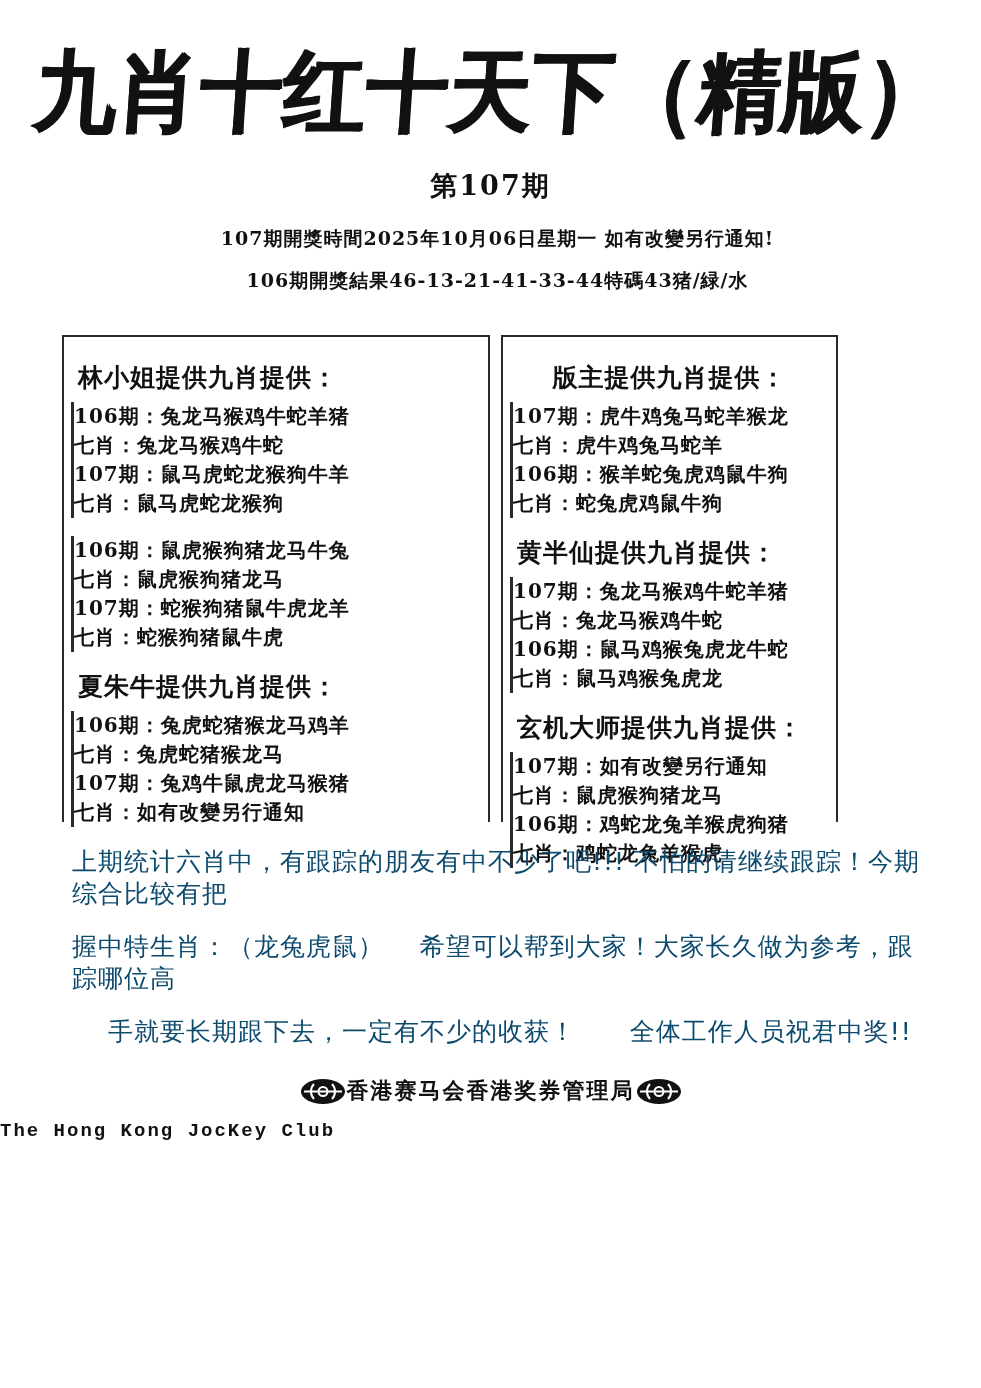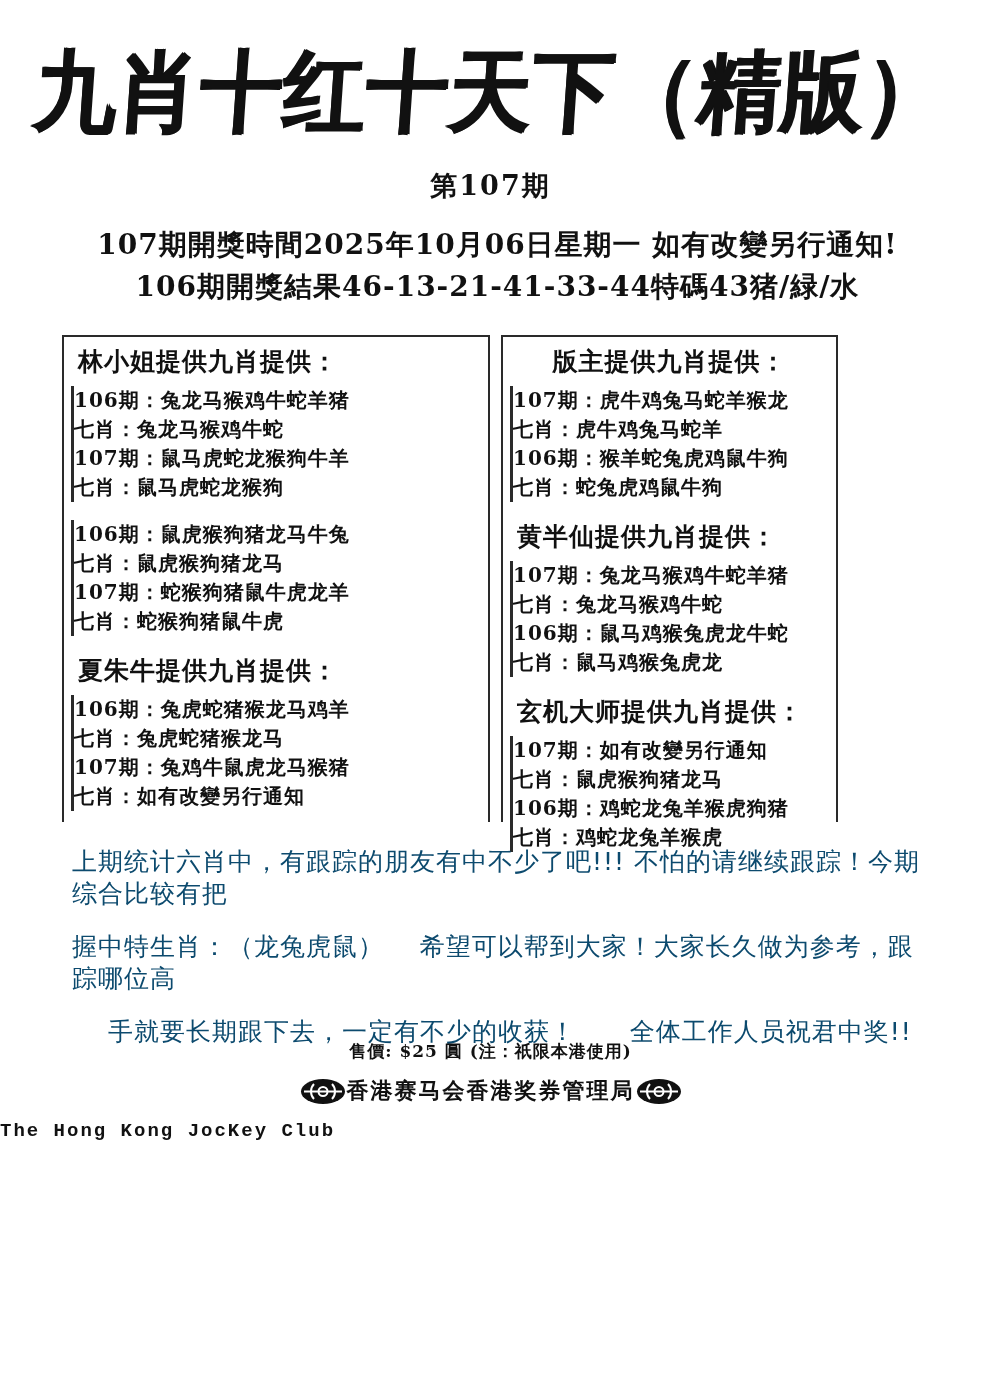--- a/index.html
+++ b/index.html
@@ -6,32 +6,32 @@
   .page{position:relative;width:981px;height:1388px;margin:0 auto;background:#ffffff;
         color:#111;font-family:"DejaVu Serif","Liberation Serif",serif;overflow:hidden;}
 
   .main-title{position:absolute;top:46px;left:0;right:0;text-align:center;
       font-size:82px;line-height:1.1;font-weight:900;letter-spacing:1px;
       transform:skewX(-4deg) scaleY(1.08);
       text-shadow:2px 0 0 #111, 0 1px 0 #111;white-space:nowrap;}
   .issue{position:absolute;top:168px;left:0;right:0;text-align:center;
       font-size:27px;font-weight:600;letter-spacing:2px;}
 
-  .notice{position:absolute;left:0;right:0;text-align:center;font-size:28px;
+  .notice{position:absolute;left:0;right:0;text-align:center;font-size:19px;
       font-weight:600;letter-spacing:1px;margin-left:14px;}
   .notice.n1{top:226px;}
   .notice.n2{top:268px;}
 
   .box{position:absolute;top:335px;height:487px;
        border-top:2px solid #2a2a2a;border-left:2px solid #2a2a2a;border-right:2px solid #2a2a2a;
        box-sizing:border-box;}
   .box.left{left:62px;width:428px;}
   .box.right{left:501px;width:337px;}
 
-  .section{margin-top:8px;}
+  .section{margin-top:24px;}
   .section + .section{margin-top:18px;}
   .sec-title{font-size:25px;font-weight:700;margin:6px 0 8px 14px;letter-spacing:1px;white-space:nowrap;}
   .sec-title.center{text-align:center;margin-left:0;}
   .rows{margin-left:7px;border-left:3px solid #2a2a2a;
         font-size:20px;font-weight:700;line-height:29px;letter-spacing:1px;white-space:nowrap;}
 
   .summary{position:absolute;top:846px;left:72px;right:56px;
       font-family:"DejaVu Sans","Liberation Sans",sans-serif;
       font-size:25px;font-weight:500;color:#0c4a6e;}
   .summary .sline{white-space:pre-wrap;margin-bottom:21px;line-height:32px;letter-spacing:1px;}
@@ -118,21 +118,20 @@
       </div>
     </div>
   </div>
 
   <div class="summary">
     <div class="sline">上期统计六肖中，有跟踪的朋友有中不少了吧!!! 不怕的请继续跟踪！今期综合比较有把</div>
     <div class="sline">握中特生肖：（龙兔虎鼠）    希望可以帮到大家！大家长久做为参考，跟踪哪位高</div>
     <div class="sline indent">手就要长期跟下去，一定有不少的收获！      全体工作人员祝君中奖!!</div>
   </div>
 
-  <div class="price">售價: $25 圓 (注：祇限本港使用)</div>
 
   <div class="org-line">
     <svg class="logo" viewBox="0 0 46 27" aria-hidden="true">
       <ellipse cx="23" cy="13.5" rx="22" ry="12.5" fill="#111"></ellipse>
       <path d="M4 13.5 H42" stroke="#fff" stroke-width="2" fill="none"></path>
       <path d="M14 6 C10 10,10 17,14 21" stroke="#fff" stroke-width="2" fill="none"></path>
       <path d="M32 6 C36 10,36 17,32 21" stroke="#fff" stroke-width="2" fill="none"></path>
       <circle cx="23" cy="13.5" r="4.5" fill="none" stroke="#fff" stroke-width="2"></circle>
     </svg>
     <span class="org-name">香港赛马会香港奖券管理局</span>

